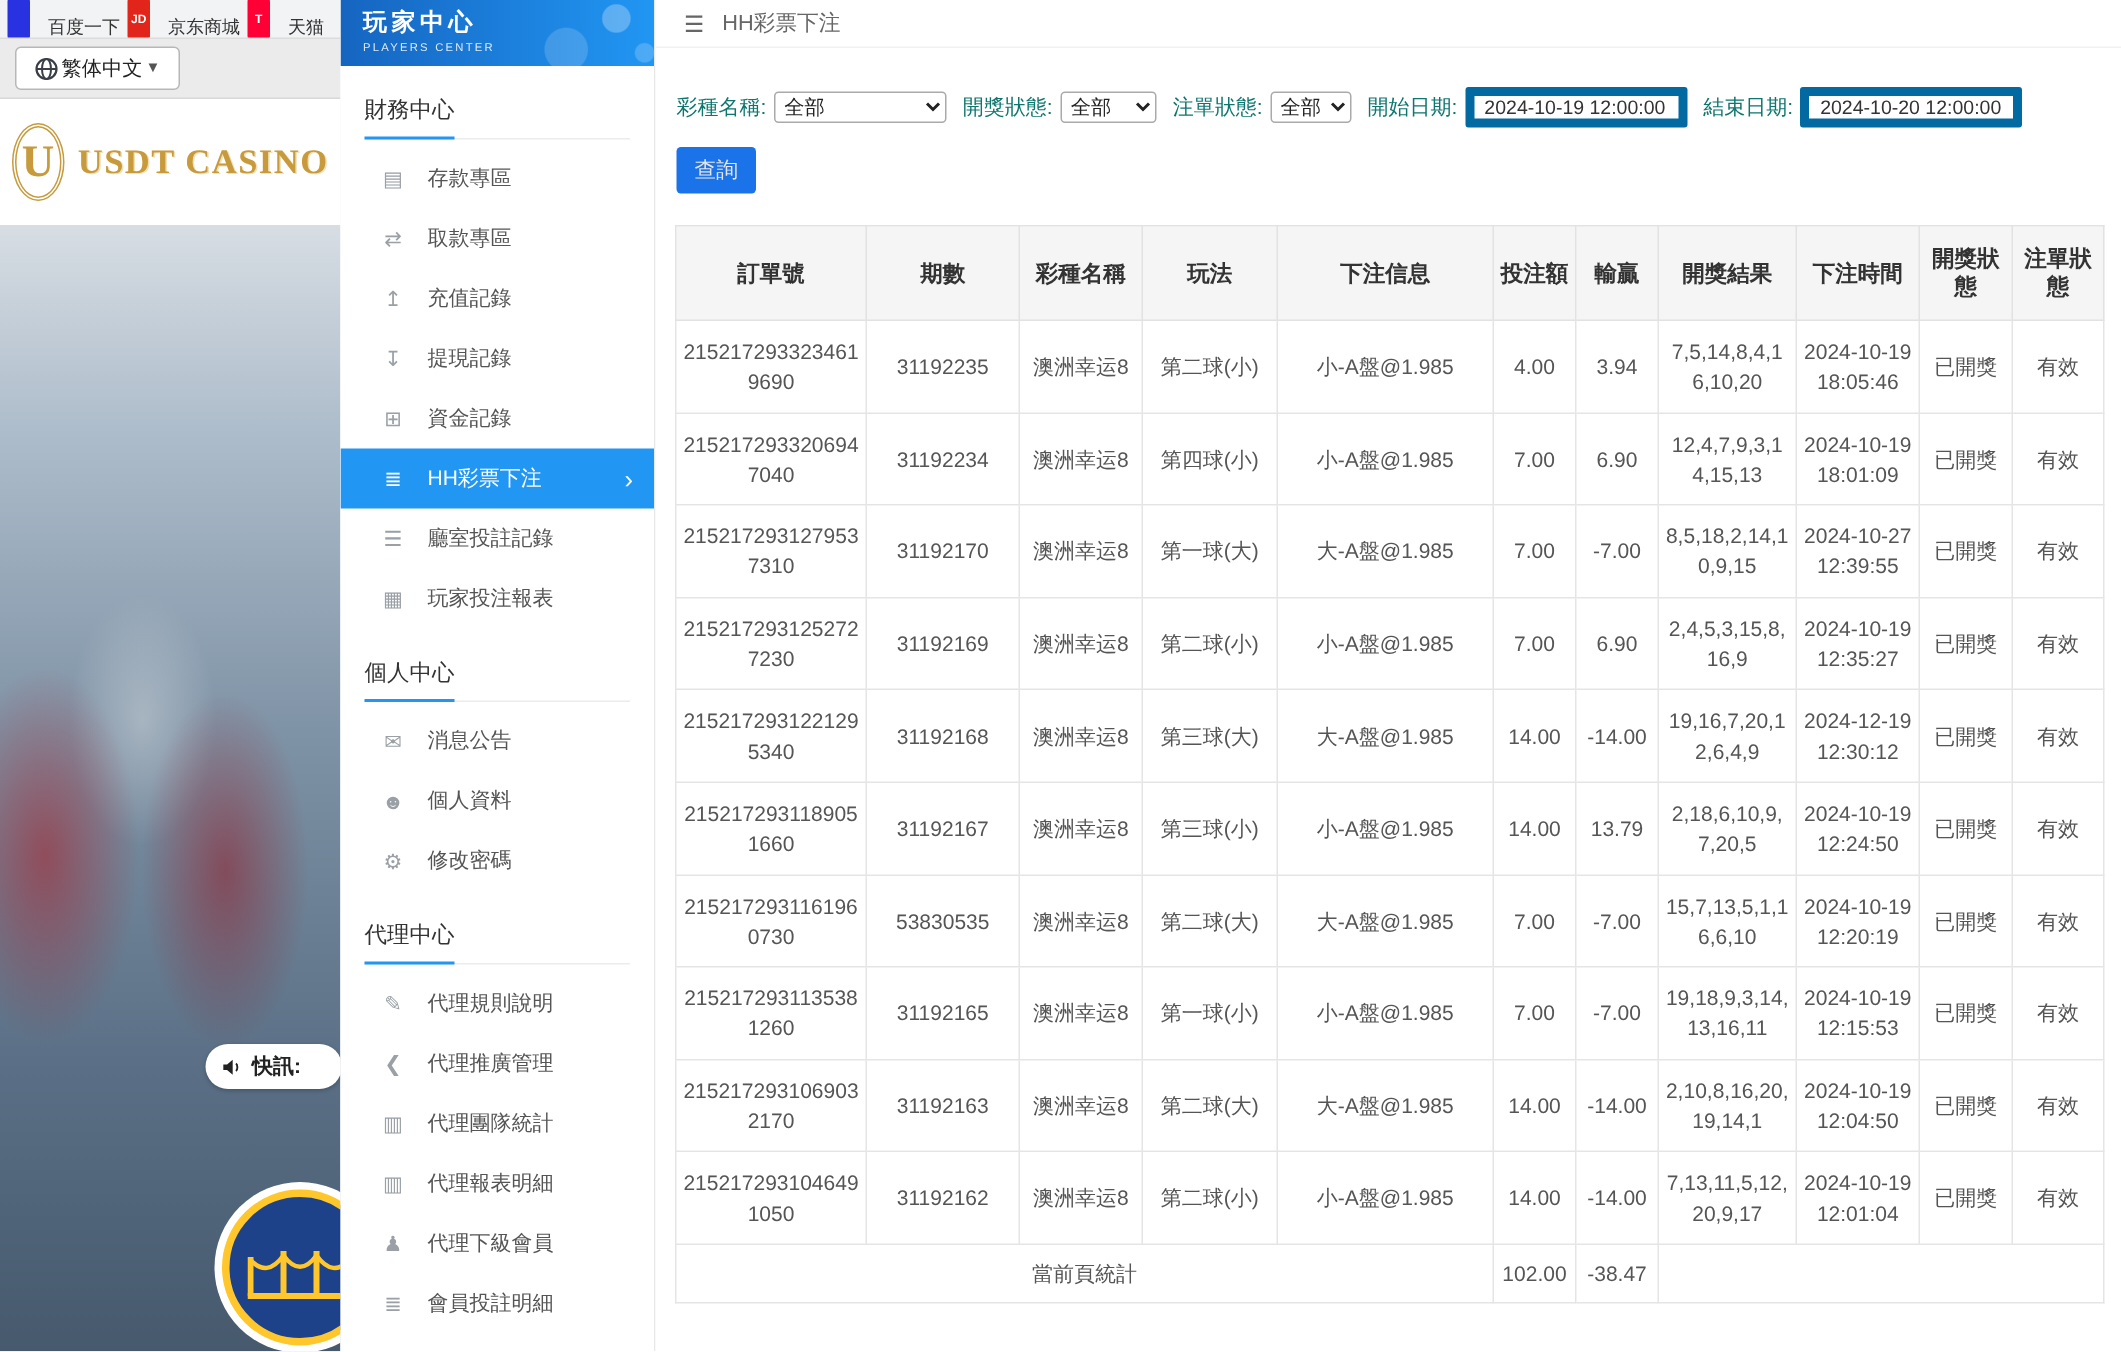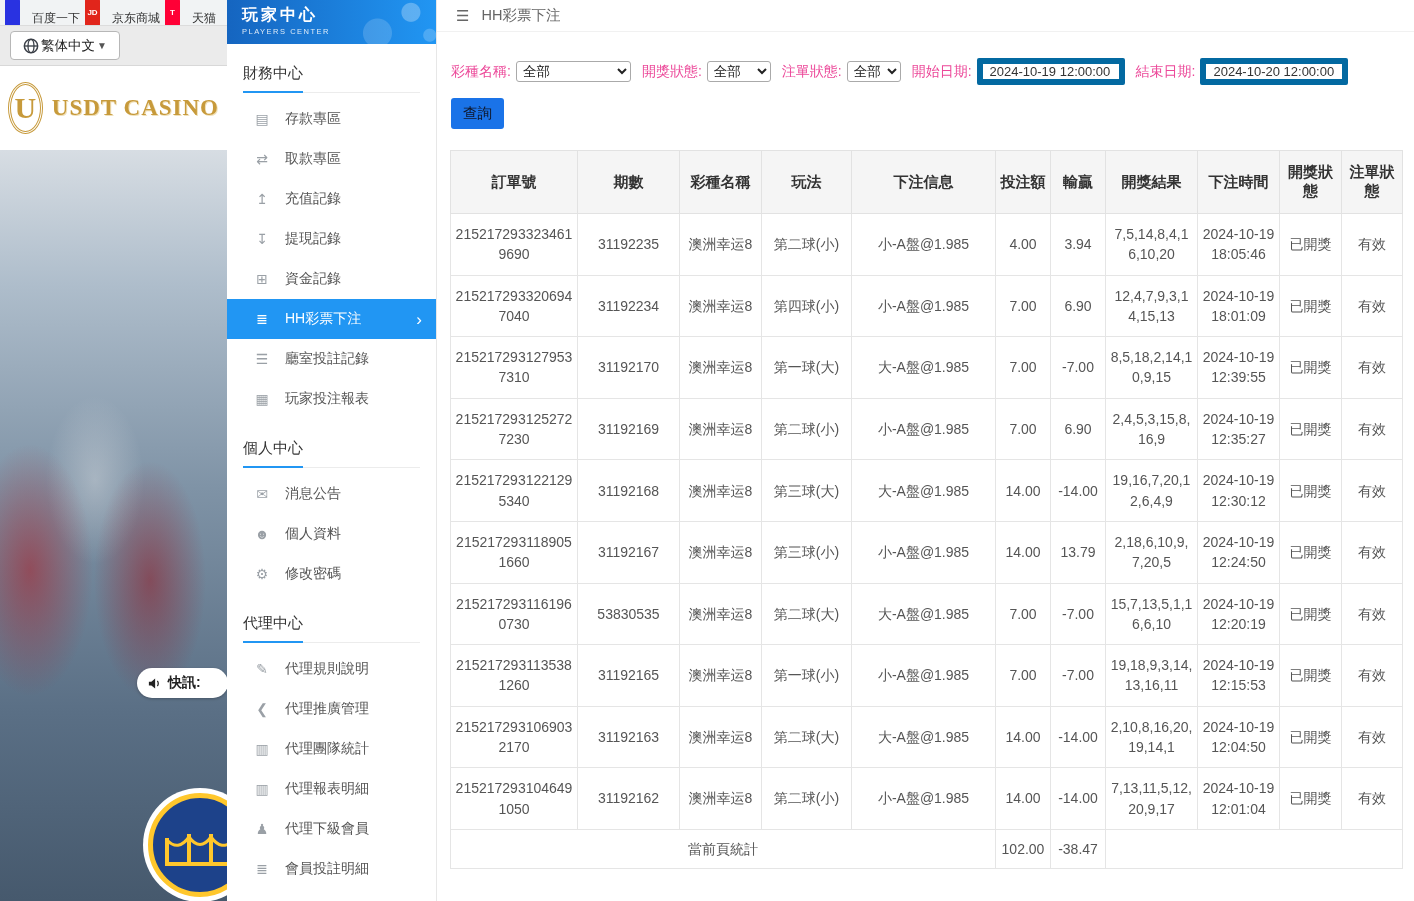--- a/index.html
+++ b/index.html
@@ -18,21 +18,21 @@
   .brand { height:84px; background:#fff; display:flex; align-items:center; gap:9px; padding:0 8px; }
   .brand-logo { width:52px; height:52px; border-radius:50%; border:3px double var(--gold); color:var(--gold); display:flex; align-items:center; justify-content:center; font-family:"Liberation Serif",serif; font-size:30px; font-weight:bold; }
   .brand-name { font-family:"Liberation Serif",serif; font-weight:bold; font-size:23px; letter-spacing:1px; color:var(--gold); text-shadow:1px 1px 0 #f0e0b8; white-space:nowrap; }
   .photo { position:absolute; left:0; top:150px; right:0; bottom:0;
     background:
       radial-gradient(90px 180px at 30px 420px, rgba(170,30,40,.55), transparent 70%),
       radial-gradient(80px 170px at 150px 430px, rgba(150,20,30,.5), transparent 70%),
       radial-gradient(70px 120px at 95px 330px, rgba(240,240,240,.35), transparent 70%),
       linear-gradient(180deg, #d7dde3 0%, #aebdcb 18%, #7f93a6 45%, #5a6f85 75%, #46596d 100%);
   }
-  .ticker { position:absolute; top:668px; left:137px; width:91px; height:30px; background:#fff; border-radius:15px; box-shadow:0 1px 3px rgba(0,0,0,.25); display:flex; align-items:center; gap:6px; padding:0 10px; font-size:14px; color:#222; font-weight:bold; }
+  .ticker { position:absolute; top:696px; left:137px; width:91px; height:30px; background:#fff; border-radius:15px; box-shadow:0 1px 3px rgba(0,0,0,.25); display:flex; align-items:center; gap:6px; padding:0 10px; font-size:14px; color:#222; font-weight:bold; }
   .badge { position:absolute; top:793px; left:148px; width:104px; height:104px; border-radius:50%; background:#1d428a; border:5px solid #ffc72c; box-shadow:0 0 0 5px #fff; display:flex; align-items:center; justify-content:center; }
 
   
   .sidebar { position:absolute; left:227px; top:0; width:210px; height:100%; background:#fff; border-right:1px solid #e7e7e7; overflow:hidden; }
   .side-header { height:44px; padding:5px 0 0 15px; color:#fff;
     background:
       radial-gradient(circle at 88% 28%, rgba(255,255,255,.28) 9px, transparent 10px),
       radial-gradient(circle at 72% 75%, rgba(255,255,255,.16) 14px, transparent 15px),
       radial-gradient(circle at 97% 80%, rgba(255,255,255,.2) 6px, transparent 7px),
       linear-gradient(90deg,#1565c0,#2196f3); }
@@ -46,26 +46,26 @@
   .side-item.active .side-icon { color:#fff; }
   .side-arrow { margin-left:auto; font-size:17px; line-height:1; color:#fff; }
 
   
   .main { position:absolute; left:437px; top:0; width:977px; height:100%; background:#fff; overflow:hidden; }
   .topbar { height:32px; display:flex; align-items:center; gap:12px; padding:0 19px; border-bottom:1px solid #f1f1f1; }
   .hamburger { color:#666; font-size:15px; cursor:pointer; }
   .page-title { color:#666; font-size:14.5px; }
   .filters { display:flex; align-items:center; padding:26px 14px 0 14px; }
   .fgroup { display:flex; align-items:center; gap:5px; margin-right:11px; }
-  .flabel { font-size:14px; color:#ec4899; white-space:nowrap; }
+  .flabel { font-size:14px; color:#0f766e; white-space:nowrap; }
   select.sel { height:21px; border:1px solid #aaa; border-radius:3px; background:#fff; font-size:13.5px; color:#222; padding:0 2px; }
   .w115 { width:115px; } .w65 { width:64px; } .w55 { width:54px; }
   input.date { width:148px; height:27px; border:6px solid #0369a1; border-radius:2px; font-size:13px; color:#333; padding:0 7px; }
   .query-row { padding:13px 14px 0 14px; }
-  .query-btn { width:53px; height:31px; background:var(--btn); color:#0f172a; border:none; border-radius:3px; font-size:14.5px; cursor:pointer; }
+  .query-btn { width:53px; height:31px; background:var(--btn); color:#e5e5e5; border:none; border-radius:3px; font-size:14.5px; cursor:pointer; }
 
   table.bets { border-collapse:collapse; table-layout:fixed; width:951px; margin:21px 13px 0 13px; }
   .bets th { background:#f5f5f5; border:1px solid #e2e2e2; font-size:15px; font-weight:bold; color:#333; padding:12px 2px; text-align:center; }
   .bets td { border:1px solid #e5e5e5; font-size:14px; color:#555; padding:10px 4px; text-align:center; line-height:1.45; word-break:break-all; background:#fff; }
   .bets td.c8 { word-break:normal; }
   .bets tr.summary td { padding:9px 4px; }
 </style>
 </head>
 <body>
 
@@ -293,21 +293,21 @@
           </tr>
           <tr>
             <td class="c0">2152172931279537310</td>
             <td class="c1">31192170</td>
             <td class="c2">澳洲幸运8</td>
             <td class="c3">第一球(大)</td>
             <td class="c4">大-A盤@1.985</td>
             <td class="c5">7.00</td>
             <td class="c6">-7.00</td>
             <td class="c7">8,5,18,2,14,10,9,15</td>
-            <td class="c8">2024-10-19 12:39:55</td>
+            <td class="c8">2024-10-27 12:39:55</td>
             <td class="c9">已開獎</td>
             <td class="c10">有效</td>
           </tr>
           <tr>
             <td class="c0">2152172931252727230</td>
             <td class="c1">31192169</td>
             <td class="c2">澳洲幸运8</td>
             <td class="c3">第二球(小)</td>
             <td class="c4">小-A盤@1.985</td>
             <td class="c5">7.00</td>
@@ -319,21 +319,21 @@
           </tr>
           <tr>
             <td class="c0">2152172931221295340</td>
             <td class="c1">31192168</td>
             <td class="c2">澳洲幸运8</td>
             <td class="c3">第三球(大)</td>
             <td class="c4">大-A盤@1.985</td>
             <td class="c5">14.00</td>
             <td class="c6">-14.00</td>
             <td class="c7">19,16,7,20,12,6,4,9</td>
-            <td class="c8">2024-10-19 12:30:12</td>
+            <td class="c8">2024-12-19 12:30:12</td>
             <td class="c9">已開獎</td>
             <td class="c10">有效</td>
           </tr>
           <tr>
             <td class="c0">2152172931189051660</td>
             <td class="c1">31192167</td>
             <td class="c2">澳洲幸运8</td>
             <td class="c3">第三球(小)</td>
             <td class="c4">小-A盤@1.985</td>
             <td class="c5">14.00</td>

